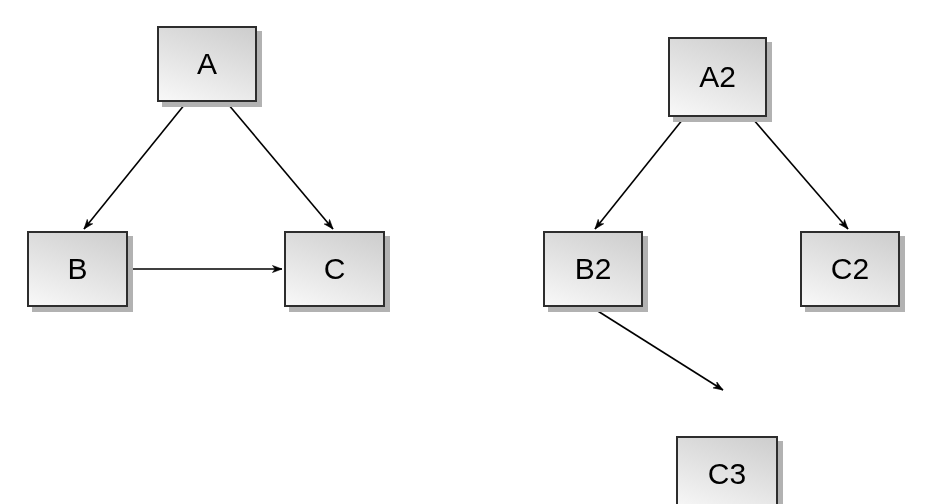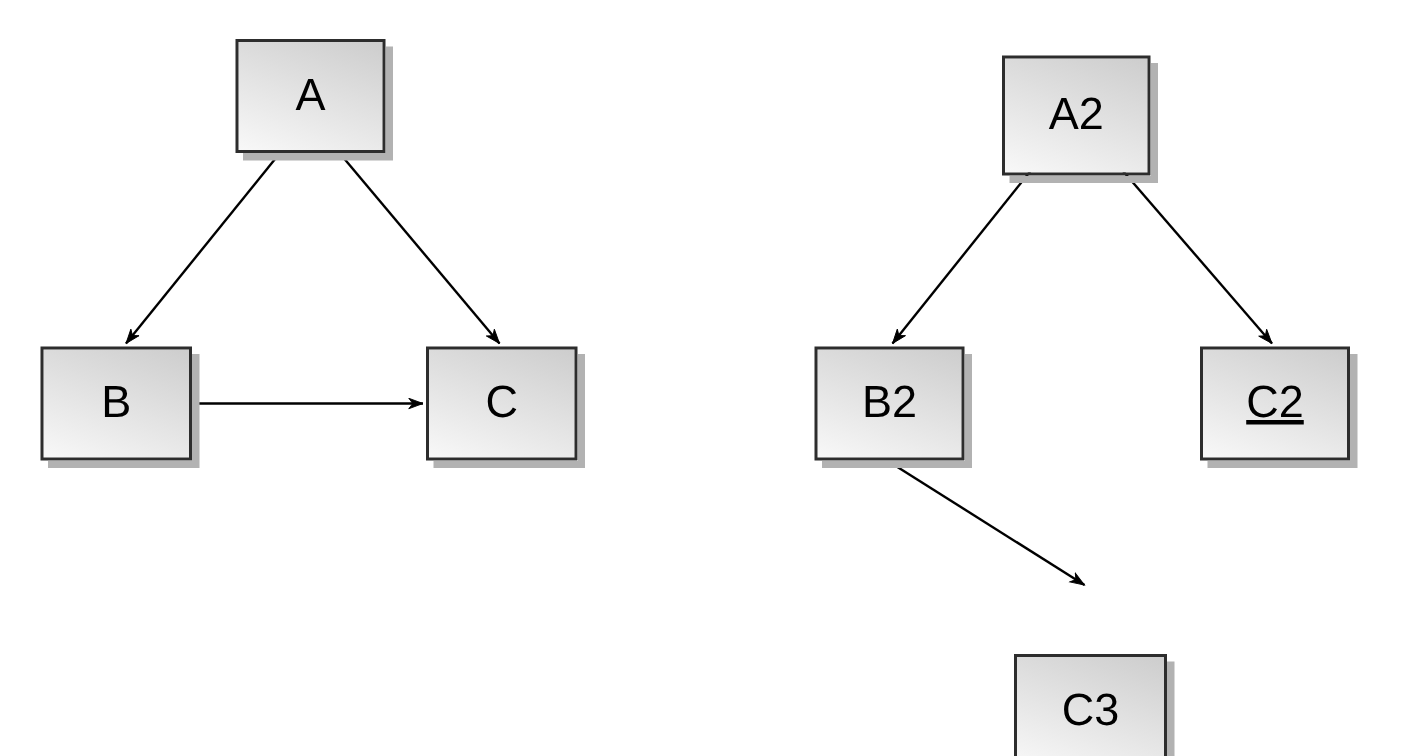--- a/index.html
+++ b/index.html
@@ -75,20 +75,20 @@
       </div>
       <div class="node" style="left: 284px; top: 231px; width: 101px; height: 76px;">
         <span class="node-label">C</span>
       </div>
       <div class="node" style="left: 668px; top: 26px; width: 99px; height: 80px; margin-top: 11px;">
         <span class="node-label">A2</span>
       </div>
       <div class="node" style="left: 543px; top: 231px; width: 100px; height: 76px;">
         <span class="node-label">B2</span>
       </div>
-      <div class="node" style="left: 800px; top: 231px; width: 100px; height: 76px; text-decoration: underline;">
+      <div class="node" style="left: 800px; top: 231px; width: 100px; height: 76px;">
         <span class="node-label">C2</span>
       </div>
       <div class="node" style="left: 676px; top: 392px; width: 102px; height: 76px; margin-top: 44px;">
         <span class="node-label">C3</span>
       </div>
     </div>
 </div>
 
 </body></html>

